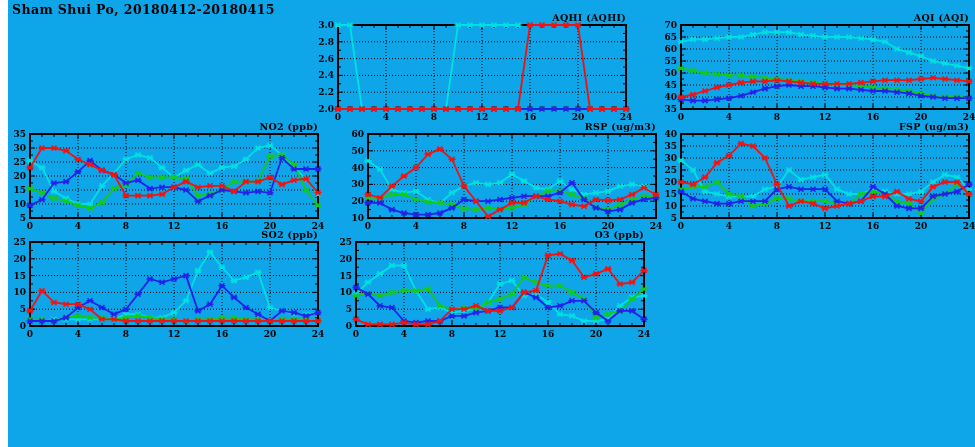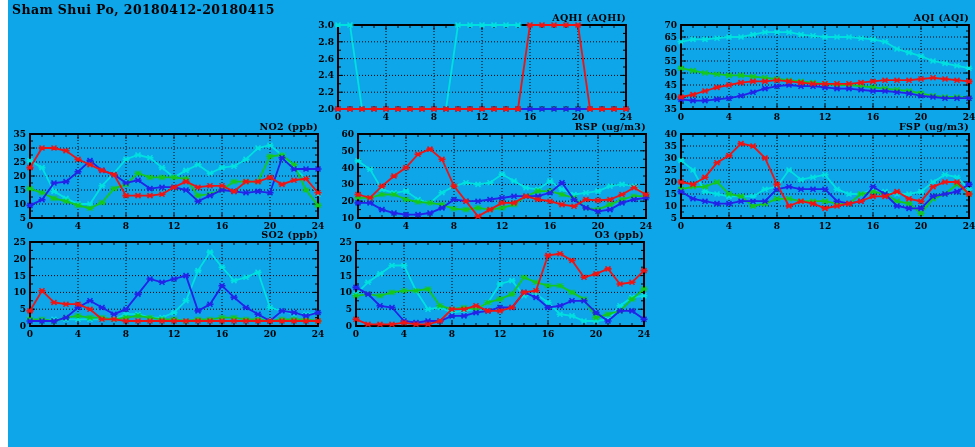--- a/index.html
+++ b/index.html
@@ -380,21 +380,21 @@
         <g>
           <polyline fill="none" stroke="#2222e8" stroke-width="1.8" points="22,84.4 34,78.8 46,62 58,60.6 70,50.8 82,39.6 94,49.4 106,53.6 118,62 130,59.2 142,67.6 154,66.2 166,66.2 178,69 190,80.2 202,74.6 214,69 226,70.4 238,71.8 250,70.4 262,71.8 274,36.8 286,48 298,48 310,48"></polyline>
           <path d="M18.5 84.4H25.5M19.5 81.9L24.5 86.9M19.5 86.9L24.5 81.9M30.5 78.8H37.5M31.5 76.3L36.5 81.3M31.5 81.3L36.5 76.3M42.5 62H49.5M43.5 59.5L48.5 64.5M43.5 64.5L48.5 59.5M54.5 60.6H61.5M55.5 58.1L60.5 63.1M55.5 63.1L60.5 58.1M66.5 50.8H73.5M67.5 48.3L72.5 53.3M67.5 53.3L72.5 48.3M78.5 39.6H85.5M79.5 37.1L84.5 42.1M79.5 42.1L84.5 37.1M90.5 49.4H97.5M91.5 46.9L96.5 51.9M91.5 51.9L96.5 46.9M102.5 53.6H109.5M103.5 51.1L108.5 56.1M103.5 56.1L108.5 51.1M114.5 62H121.5M115.5 59.5L120.5 64.5M115.5 64.5L120.5 59.5M126.5 59.2H133.5M127.5 56.7L132.5 61.7M127.5 61.7L132.5 56.7M138.5 67.6H145.5M139.5 65.1L144.5 70.1M139.5 70.1L144.5 65.1M150.5 66.2H157.5M151.5 63.7L156.5 68.7M151.5 68.7L156.5 63.7M162.5 66.2H169.5M163.5 63.7L168.5 68.7M163.5 68.7L168.5 63.7M174.5 69H181.5M175.5 66.5L180.5 71.5M175.5 71.5L180.5 66.5M186.5 80.2H193.5M187.5 77.7L192.5 82.7M187.5 82.7L192.5 77.7M198.5 74.6H205.5M199.5 72.1L204.5 77.1M199.5 77.1L204.5 72.1M210.5 69H217.5M211.5 66.5L216.5 71.5M211.5 71.5L216.5 66.5M222.5 70.4H229.5M223.5 67.9L228.5 72.9M223.5 72.9L228.5 67.9M234.5 71.8H241.5M235.5 69.3L240.5 74.3M235.5 74.3L240.5 69.3M246.5 70.4H253.5M247.5 67.9L252.5 72.9M247.5 72.9L252.5 67.9M258.5 71.8H265.5M259.5 69.3L264.5 74.3M259.5 74.3L264.5 69.3M270.5 36.8H277.5M271.5 34.3L276.5 39.3M271.5 39.3L276.5 34.3M282.5 48H289.5M283.5 45.5L288.5 50.5M283.5 50.5L288.5 45.5M294.5 48H301.5M295.5 45.5L300.5 50.5M295.5 50.5L300.5 45.5M306.5 48H313.5M307.5 45.5L312.5 50.5M307.5 50.5L312.5 45.5" stroke="#2222e8" stroke-width="1.6" fill="none"></path>
         </g>
         <g>
           <polyline fill="none" stroke="#ee1414" stroke-width="1.8" points="22,46.6 34,27 46,27 58,29.8 70,38.2 82,43.8 94,49.4 106,53.6 118,74.6 130,74.6 142,74.6 154,73.2 166,66.2 178,60.6 190,66.2 202,64.8 214,64.8 226,70.4 238,60.6 250,60.6 262,56.4 274,63.4 286,59.2 298,57.8 310,71.8"></polyline>
           <path d="M18.5 46.6H25.5M19.5 44.1L24.5 49.1M19.5 49.1L24.5 44.1M30.5 27H37.5M31.5 24.5L36.5 29.5M31.5 29.5L36.5 24.5M42.5 27H49.5M43.5 24.5L48.5 29.5M43.5 29.5L48.5 24.5M54.5 29.8H61.5M55.5 27.3L60.5 32.3M55.5 32.3L60.5 27.3M66.5 38.2H73.5M67.5 35.7L72.5 40.7M67.5 40.7L72.5 35.7M78.5 43.8H85.5M79.5 41.3L84.5 46.3M79.5 46.3L84.5 41.3M90.5 49.4H97.5M91.5 46.9L96.5 51.9M91.5 51.9L96.5 46.9M102.5 53.6H109.5M103.5 51.1L108.5 56.1M103.5 56.1L108.5 51.1M114.5 74.6H121.5M115.5 72.1L120.5 77.1M115.5 77.1L120.5 72.1M126.5 74.6H133.5M127.5 72.1L132.5 77.1M127.5 77.1L132.5 72.1M138.5 74.6H145.5M139.5 72.1L144.5 77.1M139.5 77.1L144.5 72.1M150.5 73.2H157.5M151.5 70.7L156.5 75.7M151.5 75.7L156.5 70.7M162.5 66.2H169.5M163.5 63.7L168.5 68.7M163.5 68.7L168.5 63.7M174.5 60.6H181.5M175.5 58.1L180.5 63.1M175.5 63.1L180.5 58.1M186.5 66.2H193.5M187.5 63.7L192.5 68.7M187.5 68.7L192.5 63.7M198.5 64.8H205.5M199.5 62.3L204.5 67.3M199.5 67.3L204.5 62.3M210.5 64.8H217.5M211.5 62.3L216.5 67.3M211.5 67.3L216.5 62.3M222.5 70.4H229.5M223.5 67.9L228.5 72.9M223.5 72.9L228.5 67.9M234.5 60.6H241.5M235.5 58.1L240.5 63.1M235.5 63.1L240.5 58.1M246.5 60.6H253.5M247.5 58.1L252.5 63.1M247.5 63.1L252.5 58.1M258.5 56.4H265.5M259.5 53.9L264.5 58.9M259.5 58.9L264.5 53.9M270.5 63.4H277.5M271.5 60.9L276.5 65.9M271.5 65.9L276.5 60.9M282.5 59.2H289.5M283.5 56.7L288.5 61.7M283.5 61.7L288.5 56.7M294.5 57.8H301.5M295.5 55.3L300.5 60.3M295.5 60.3L300.5 55.3M306.5 71.8H313.5M307.5 69.3L312.5 74.3M307.5 74.3L312.5 69.3" stroke="#ee1414" stroke-width="1.6" fill="none"></path>
         </g>
       </svg>
   </div>
-  <div class="chart" style="left: 328px; top: 121px;">
+  <div class="chart" style="left: 338px; top: 121px;">
     <span class="ctitle">RSP (ug/m3)</span>
     <svg class="plot" width="330" height="114">
         <line class="tick" x1="22" y1="97.0" x2="27" y2="97.0"></line>
         <line class="tick" x1="305" y1="97.0" x2="310" y2="97.0"></line>
         <text class="tl" x="18" y="100" text-anchor="end">10</text>
         <line class="grid" x1="22" y1="80.2" x2="310" y2="80.2"></line>
         <line class="tick" x1="22" y1="80.2" x2="27" y2="80.2"></line>
         <line class="tick" x1="305" y1="80.2" x2="310" y2="80.2"></line>
         <text class="tl" x="18" y="83.2" text-anchor="end">20</text>
         <line class="grid" x1="22" y1="63.4" x2="310" y2="63.4"></line>

